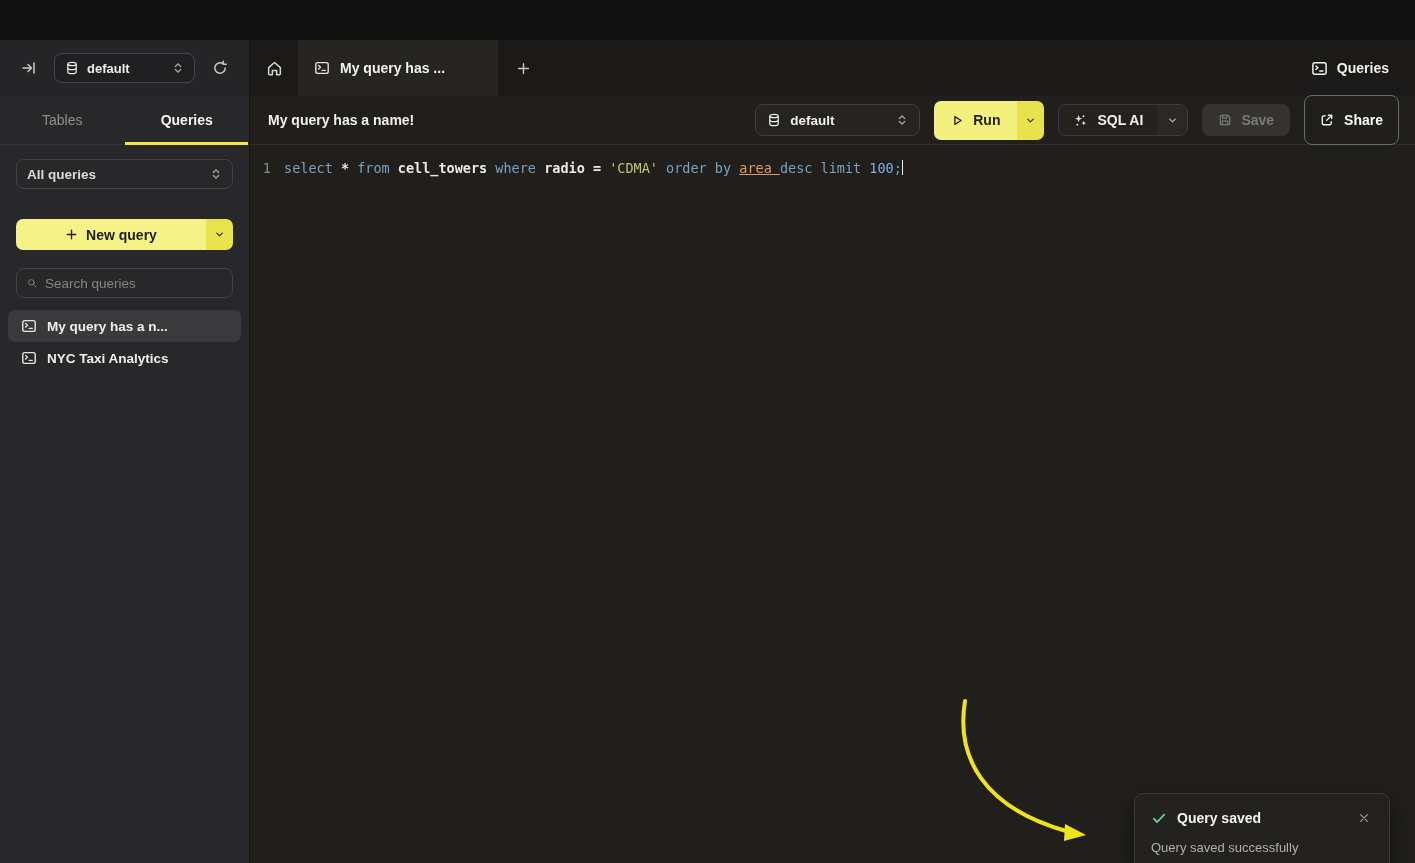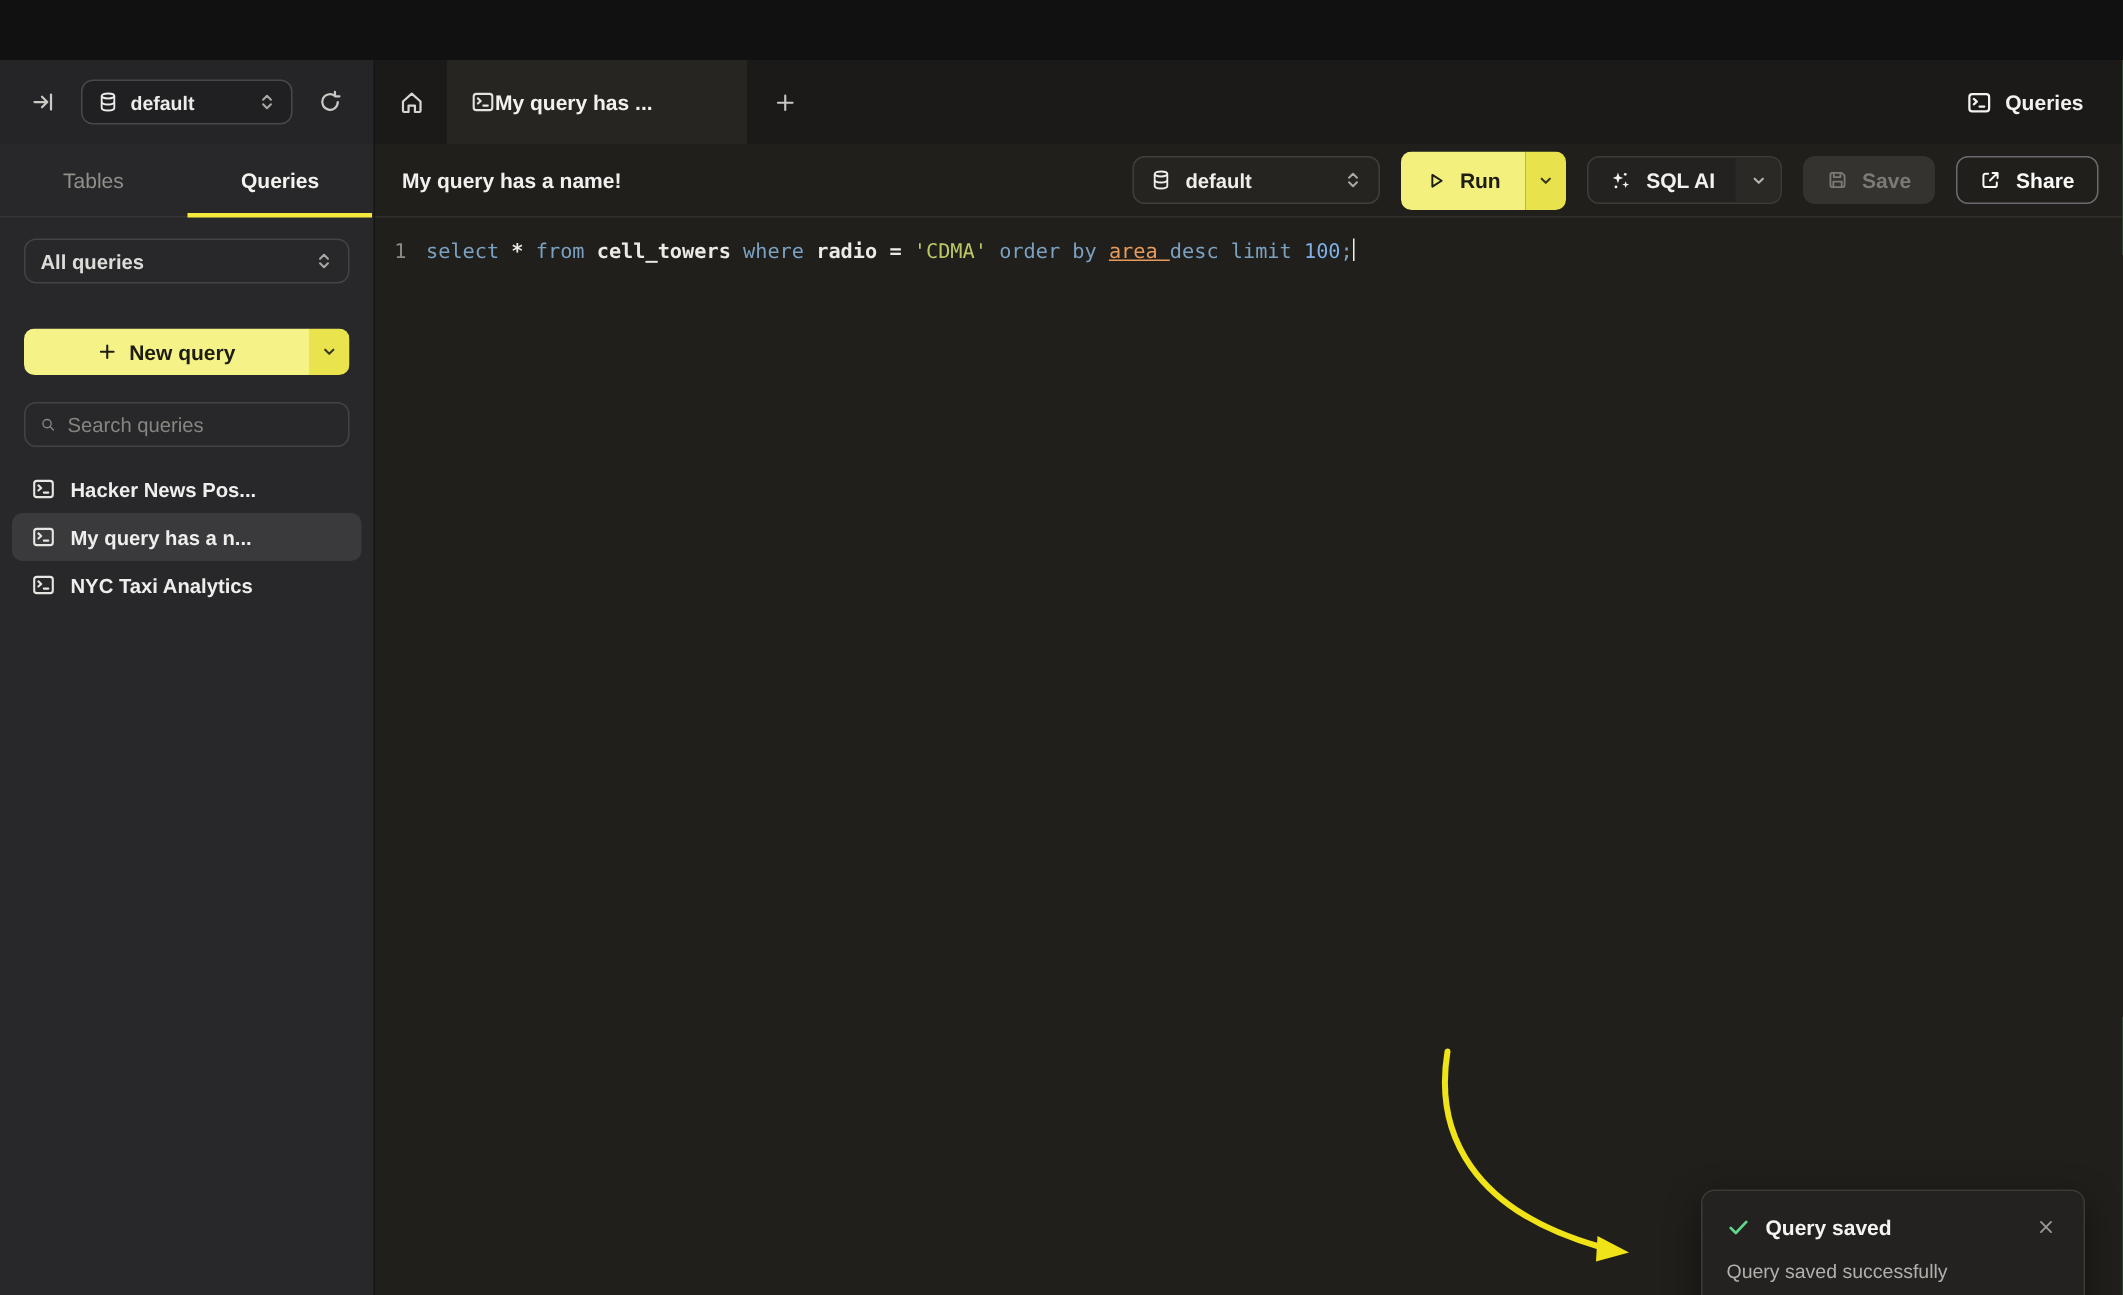--- a/index.html
+++ b/index.html
@@ -17,21 +17,21 @@
   .topbar-left { width:250px; background:#252528; display:flex; align-items:center;
     padding:0 14px; gap:10px; flex:none; border-right:1px solid #151515; }
   .icon-btn { width:30px; height:30px; display:flex; align-items:center; justify-content:center;
     color:#c9c9c6; border-radius:6px; cursor:pointer; flex:none; }
   .db-select { flex:1; height:30px; border:1px solid #47474d; border-radius:8px;
     display:flex; align-items:center; gap:8px; padding:0 10px; background:#202023;
     color:#ececea; font-weight:600; font-size:13px; cursor:pointer; }
   .db-select .grow { flex:1; }
   .tabstrip { display:flex; align-items:stretch; flex:1; }
   .home-btn { width:48px; display:flex; align-items:center; justify-content:center; color:#d6d5d2; cursor:pointer; }
-  .tab { width:200px; background:#262522; display:flex; align-items:center; 
+  .tab { width:200px; background:#262522; display:flex; align-items:center; gap:10px;
     padding:0 16px; font-weight:700; font-size:14px; color:#f2f1ee; cursor:pointer; }
   .tab .tico { color:#e4e3e0; }
   .plus-btn { width:50px; display:flex; align-items:center; justify-content:center; color:#c9c8c4; cursor:pointer; }
   .topbar-right { display:flex; align-items:center; gap:9px; padding-right:26px;
     font-weight:700; font-size:14px; color:#f2f1ee; }
 
   
   .sidebar { position:absolute; left:0; top:56px; width:250px; height:807px;
     background:#28282a; border-right:1px solid #161616; }
   .side-tabs { display:flex; height:49px; border-bottom:1px solid #353537; }
@@ -76,21 +76,21 @@
     gap:9px; padding:0 17px; font-weight:600; font-size:14px; }
   .run-chev { width:27px; background:#e8e34c; color:#3a3a20; display:flex; align-items:center; justify-content:center; }
   .sqlai-btn { height:32px; border:1px solid #3d3c37; border-radius:8px; background:#242220;
     display:flex; align-items:stretch; overflow:hidden; cursor:pointer; }
   .sqlai-main { display:flex; align-items:center; gap:9px; padding:0 14px;
     font-weight:700; font-size:14px; color:#f2f1ee; }
   .sqlai-chev { width:30px; display:flex; align-items:center; justify-content:center;
     color:#b5b4b0; background:#2a2926; }
   .save-btn { height:32px; border-radius:8px; background:#343330; color:#7b7a75;
     display:flex; align-items:center; gap:9px; padding:0 16px; font-weight:600; font-size:14px; cursor:default; }
-  .share-btn { height:32px; border:1.5px solid #6b6a6e; border-radius:8px; background:transparent;
+  .share-btn { height:50px; border:1.5px solid #6b6a6e; border-radius:8px; background:transparent;
     color:#fafaf8; display:flex; align-items:center; gap:10px; padding:0 15px;
     font-weight:700; font-size:14px; cursor:pointer; }
 
   .code-area { padding-top:13px; font-family:"DejaVu Sans Mono", monospace; font-size:13.5px; }
   .code-line { display:flex; line-height:20px; }
   .gutter { width:34px; text-align:right; padding-right:13px; color:#8b8b86; flex:none; }
   .code-text { white-space:pre; }
   .tok-keyword { color:#7ba1c2; }
   .tok-identifier { color:#eceae6; font-weight:700; }
   .tok-operator { color:#eceae6; font-weight:700; }
@@ -198,27 +198,20 @@
         </div>
       </div>
       <div class="search-box">
         <svg class="ic" width="14" height="14" viewBox="0 0 16 16" fill="none" stroke="currentColor" stroke-width="1.5" stroke-linecap="round">
             <circle cx="7" cy="7" r="4.4"></circle>
             <path d="m10.4 10.4 3.4 3.4"></path>
           </svg>
         <input type="text" placeholder="Search queries" style="">
       </div>
       <div class="query-list">
-        <div class="query-item">
-          <svg class="qico ic" width="16" height="16" viewBox="0 0 16 16" fill="none" stroke="currentColor" stroke-width="1.4" stroke-linecap="round" stroke-linejoin="round">
-              <rect x="1.8" y="2.6" width="12.4" height="10.8" rx="1.8"></rect>
-              <path d="m4.6 5.6 1.9 1.7-1.9 1.7M8.2 10.4h3"></path>
-            </svg>
-          <span>Hacker News Pos...</span>
-        </div>
         <div class="query-item selected">
           <svg class="qico ic" width="16" height="16" viewBox="0 0 16 16" fill="none" stroke="currentColor" stroke-width="1.4" stroke-linecap="round" stroke-linejoin="round">
               <rect x="1.8" y="2.6" width="12.4" height="10.8" rx="1.8"></rect>
               <path d="m4.6 5.6 1.9 1.7-1.9 1.7M8.2 10.4h3"></path>
             </svg>
           <span>My query has a n...</span>
         </div>
         <div class="query-item">
           <svg class="qico ic" width="16" height="16" viewBox="0 0 16 16" fill="none" stroke="currentColor" stroke-width="1.4" stroke-linecap="round" stroke-linejoin="round">
               <rect x="1.8" y="2.6" width="12.4" height="10.8" rx="1.8"></rect>

